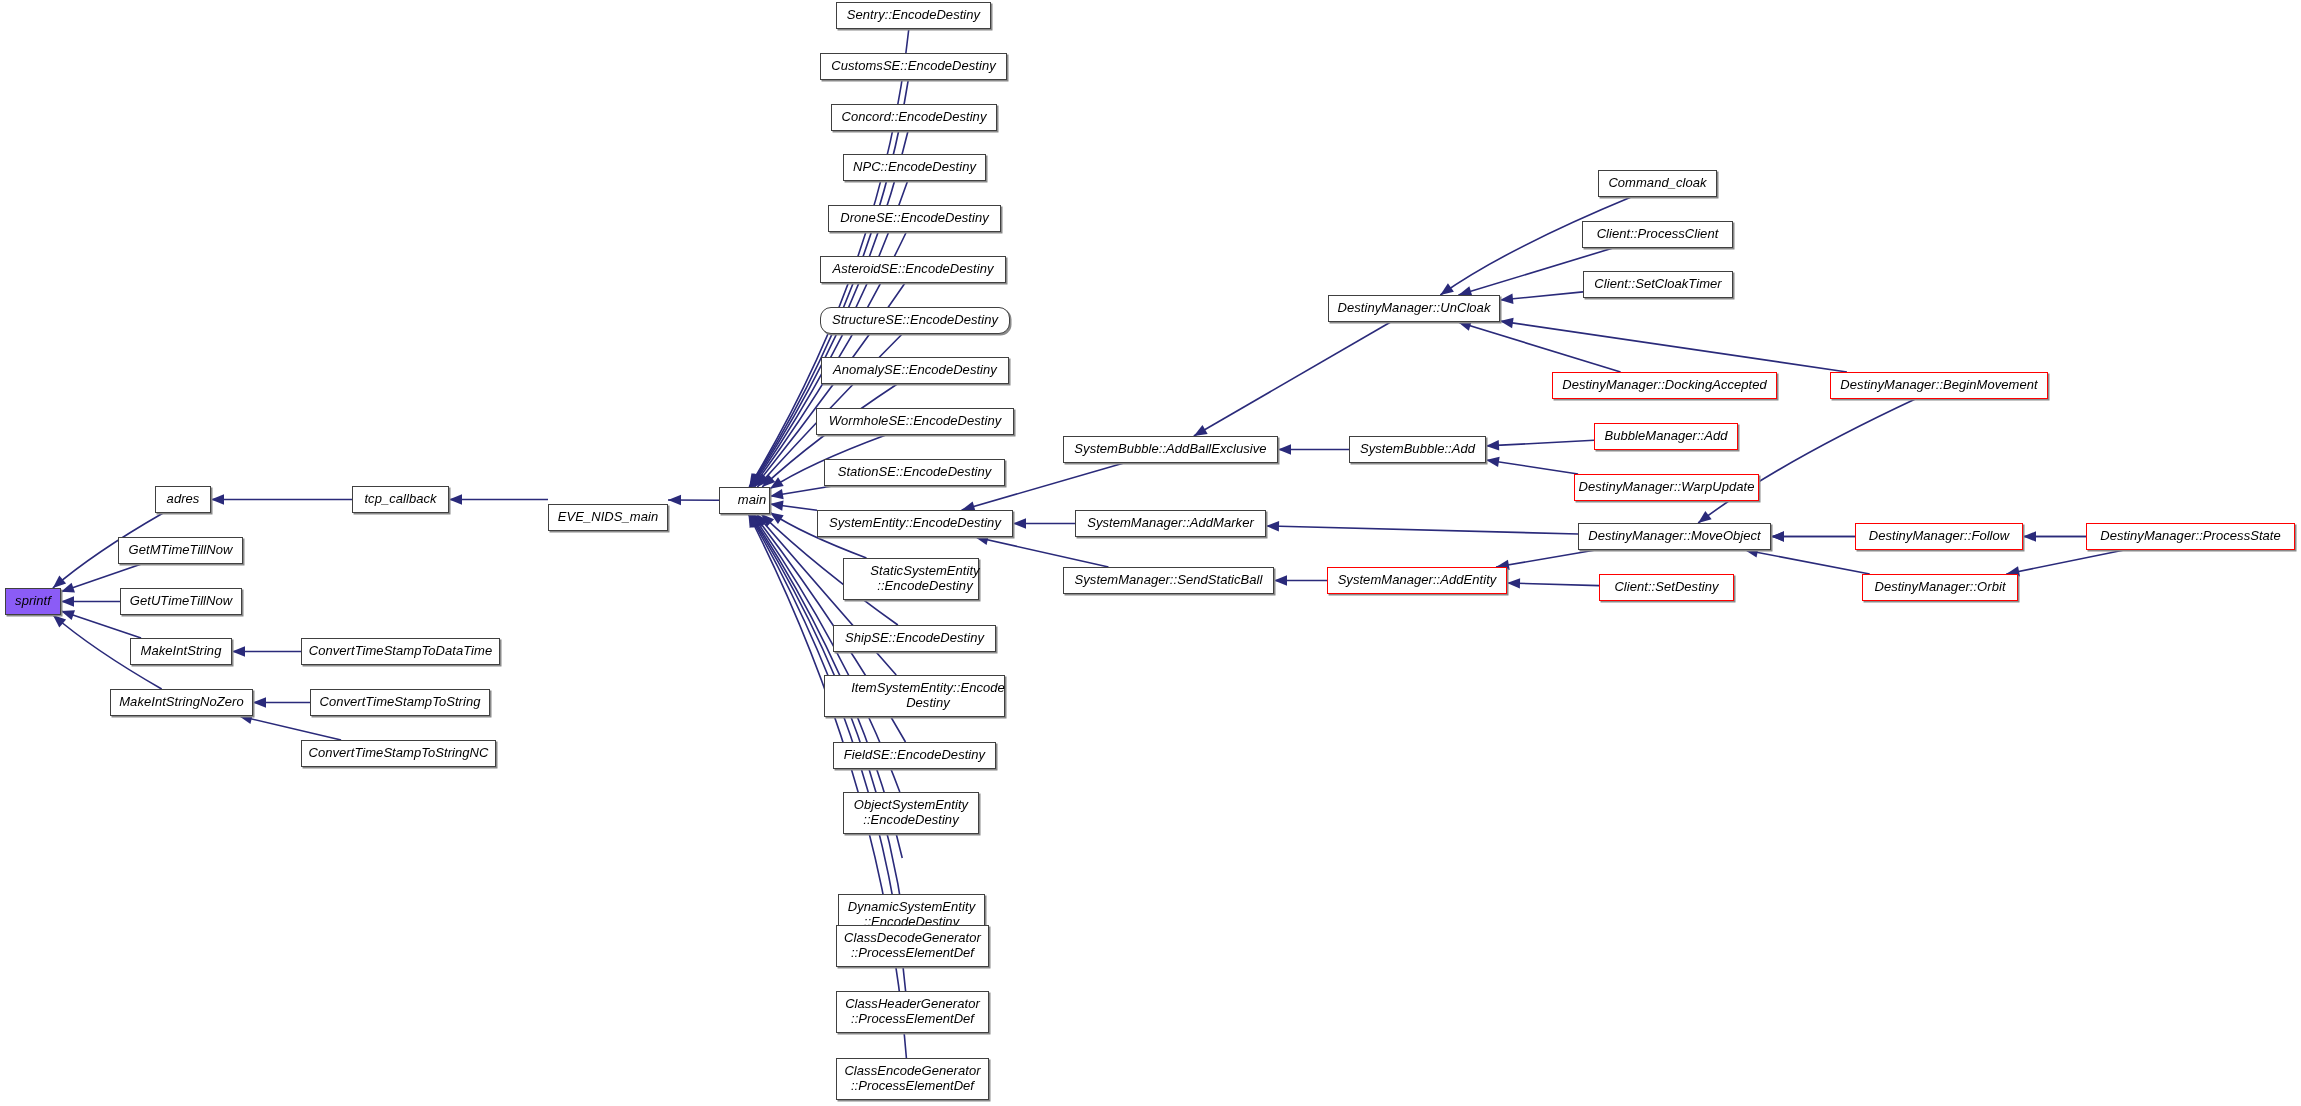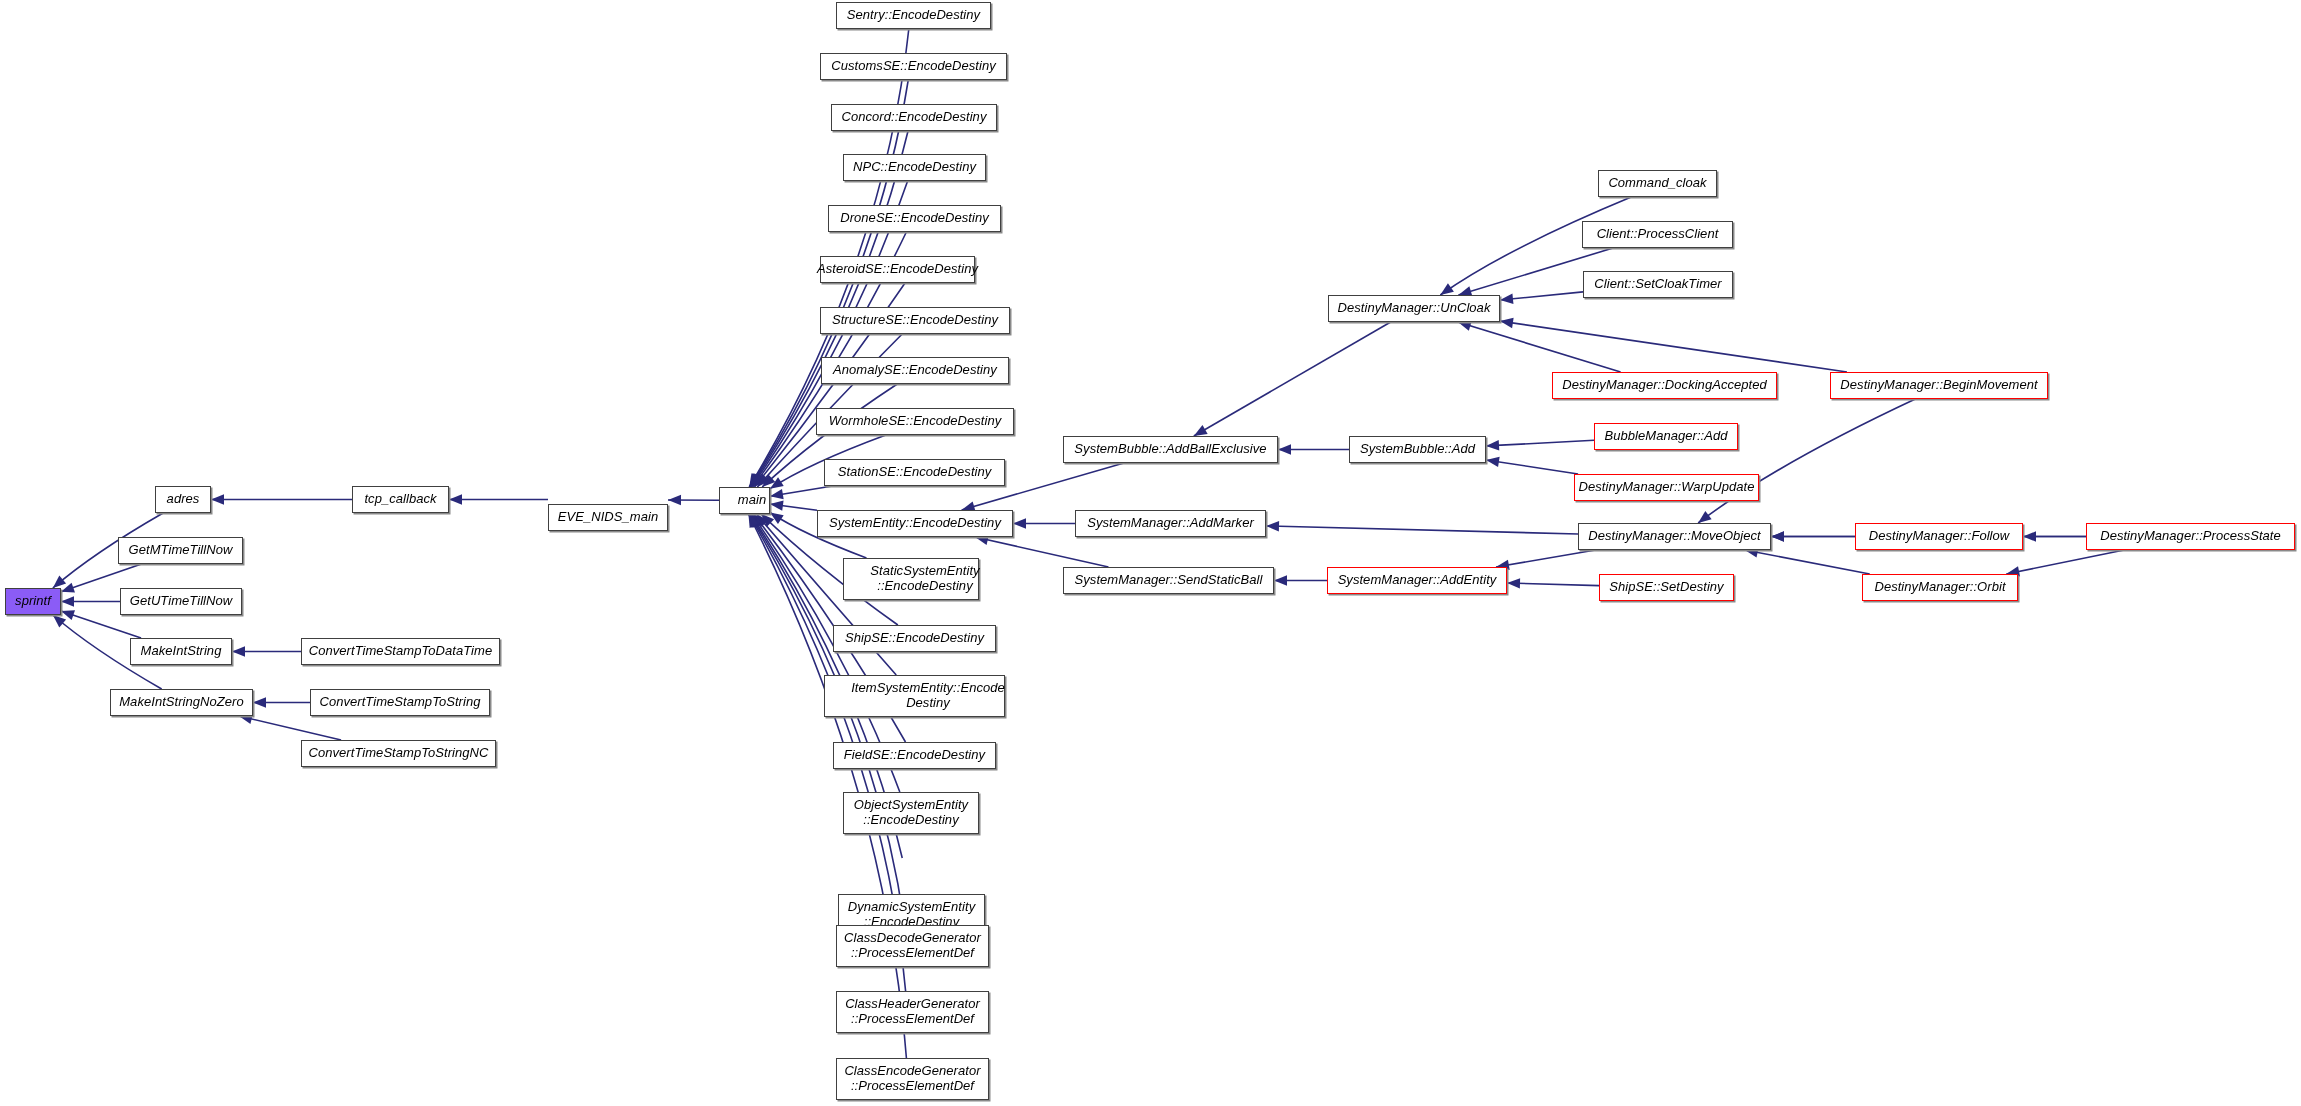--- a/index.html
+++ b/index.html
@@ -174,22 +174,22 @@
       <div class="node" style="left: 310px; top: 689px; width: 180px; height: 27px;">ConvertTimeStampToString</div>
       <div class="node" style="left: 301px; top: 740px; width: 195px; height: 27px;">ConvertTimeStampToStringNC</div>
       <div class="node" style="left: 352px; top: 486px; width: 97px; height: 27px;">tcp_callback</div>
       <div class="node" style="left: 548px; top: 486px; width: 120px; height: 27px; margin-top: 18px;">EVE_NIDS_main</div>
       <div class="node" style="left: 719px; top: 487px; width: 51px; height: 27px; padding-left: 19px;">main</div>
       <div class="node" style="left: 836px; top: 2px; width: 155px; height: 27px;">Sentry::EncodeDestiny</div>
       <div class="node" style="left: 820px; top: 53px; width: 187px; height: 27px;">CustomsSE::EncodeDestiny</div>
       <div class="node" style="left: 831px; top: 104px; width: 166px; height: 27px;">Concord::EncodeDestiny</div>
       <div class="node" style="left: 843px; top: 154px; width: 143px; height: 27px;">NPC::EncodeDestiny</div>
       <div class="node" style="left: 828px; top: 205px; width: 173px; height: 27px;">DroneSE::EncodeDestiny</div>
-      <div class="node" style="left: 820px; top: 256px; width: 155px; height: 27px; text-align: center;">AsteroidSE::EncodeDestiny</div>
-      <div class="node" style="left: 820px; top: 307px; width: 190px; height: 27px;">StructureSE::EncodeDestiny</div>
+      <div class="node" style="left: 820px; top: 256px; width: 186px; height: 27px; text-align: center;">AsteroidSE::EncodeDestiny</div>
+      <div class="node" style="left: 820px; top: 307px; width: 190px; height: 27px; border-radius: 11px;">StructureSE::EncodeDestiny</div>
       <div class="node" style="left: 821px; top: 357px; width: 188px; height: 27px;">AnomalySE::EncodeDestiny</div>
       <div class="node" style="left: 816px; top: 408px; width: 198px; height: 27px;">WormholeSE::EncodeDestiny</div>
       <div class="node" style="left: 824px; top: 459px; width: 181px; height: 27px;">StationSE::EncodeDestiny</div>
       <div class="node" style="left: 817px; top: 510px; width: 196px; height: 27px;">SystemEntity::EncodeDestiny</div>
       <div class="node" style="left: 843px; top: 558px; width: 136px; height: 42px; padding-left: 32px;">StaticSystemEntity
 ::EncodeDestiny</div>
       <div class="node" style="left: 833px; top: 625px; width: 163px; height: 27px;">ShipSE::EncodeDestiny</div>
       <div class="node" style="left: 824px; top: 675px; width: 181px; height: 42px; padding-left: 31px;">ItemSystemEntity::Encode
 Destiny</div>
       <div class="node" style="left: 833px; top: 742px; width: 163px; height: 27px;">FieldSE::EncodeDestiny</div>
@@ -208,20 +208,20 @@
       <div class="node" style="left: 1063px; top: 567px; width: 211px; height: 27px;">SystemManager::SendStaticBall</div>
       <div class="node" style="left: 1328px; top: 295px; width: 172px; height: 27px;">DestinyManager::UnCloak</div>
       <div class="node" style="left: 1349px; top: 436px; width: 137px; height: 27px;">SystemBubble::Add</div>
       <div class="node red" style="left: 1327px; top: 567px; width: 180px; height: 27px;">SystemManager::AddEntity</div>
       <div class="node" style="left: 1598px; top: 170px; width: 119px; height: 27px;">Command_cloak</div>
       <div class="node" style="left: 1582px; top: 221px; width: 151px; height: 27px;">Client::ProcessClient</div>
       <div class="node" style="left: 1583px; top: 271px; width: 150px; height: 27px;">Client::SetCloakTimer</div>
       <div class="node red" style="left: 1552px; top: 372px; width: 225px; height: 27px;">DestinyManager::DockingAccepted</div>
       <div class="node red" style="left: 1594px; top: 423px; width: 144px; height: 27px;">BubbleManager::Add</div>
       <div class="node red" style="left: 1574px; top: 474px; width: 185px; height: 27px;">DestinyManager::WarpUpdate</div>
-      <div class="node red" style="left: 1599px; top: 574px; width: 135px; height: 27px;">ShipSE::SetDestiny</div>
+      <div class="node red" style="left: 1599px; top: 574px; width: 135px; height: 27px;">Client::SetDestiny</div>
       <div class="node" style="left: 1578px; top: 523px; width: 193px; height: 27px;">DestinyManager::MoveObject</div>
       <div class="node red" style="left: 1830px; top: 372px; width: 218px; height: 27px;">DestinyManager::BeginMovement</div>
       <div class="node red" style="left: 1855px; top: 523px; width: 168px; height: 27px;">DestinyManager::Follow</div>
       <div class="node red" style="left: 1862px; top: 574px; width: 156px; height: 27px;">DestinyManager::Orbit</div>
       <div class="node red" style="left: 2086px; top: 523px; width: 209px; height: 27px;">DestinyManager::ProcessState</div>
     </div>
 </div>
 
 </body></html>

